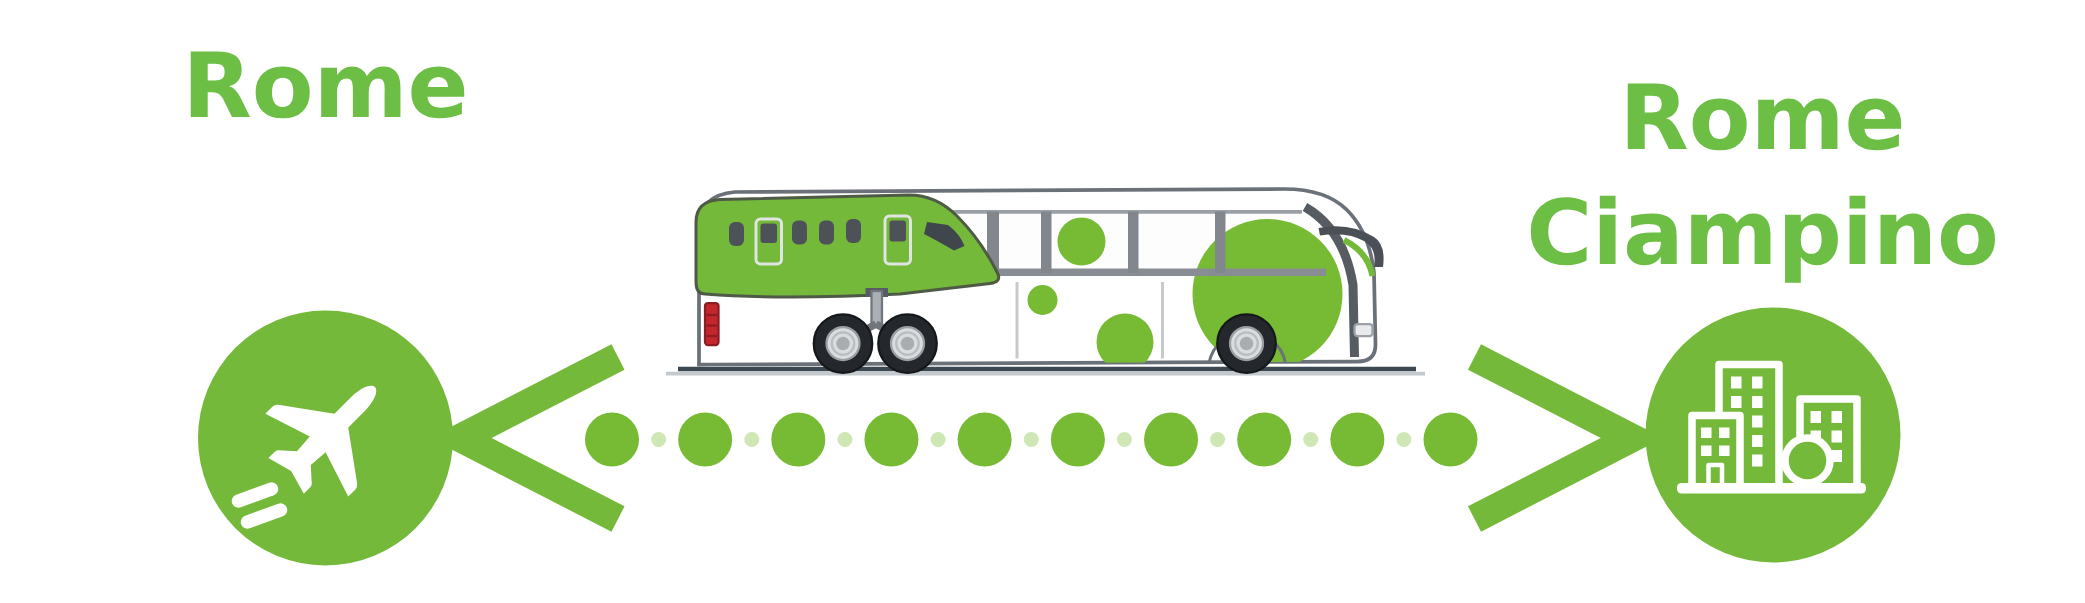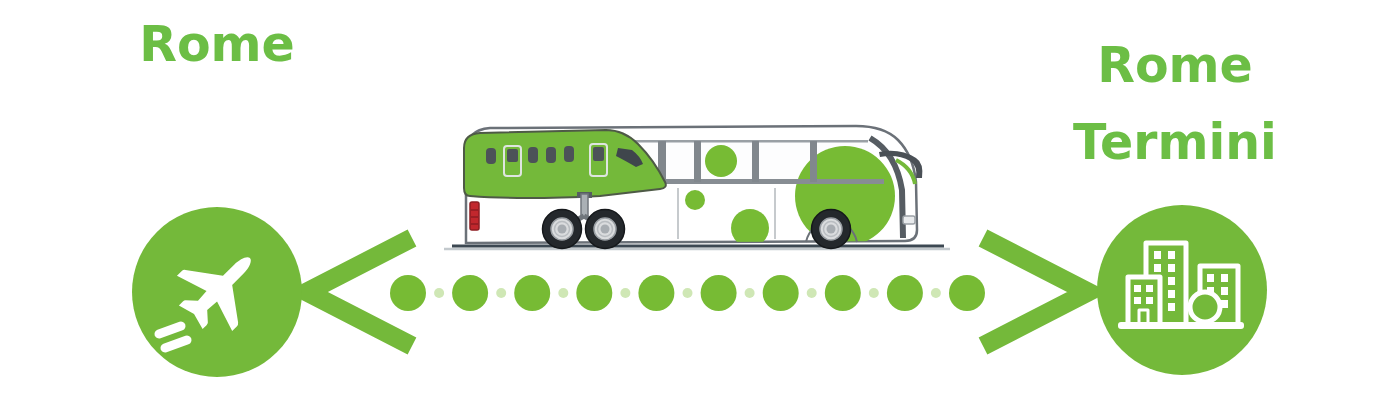--- a/index.html
+++ b/index.html
@@ -20,24 +20,25 @@
     overflow:hidden;
     font-family:"DejaVu Sans","Liberation Sans",sans-serif;
   }
   .art{position:absolute;left:0;top:0;}
   .place-label{
     position:absolute;
     width:400px;
     text-align:center;
     color:var(--text-green);
     font-weight:800;
-    font-size:49px;
+    font-size:60px;
     line-height:77px;
     letter-spacing:0px;
     user-select:none;
+    margin-top:14px;
   }
   .place-label .ln{display:block;}
   #origin-label{left:17px;top:6px;}
   #destination-label{left:975px;top:27px;}
 
   
   .f-green{fill:var(--brand-green);}
   .f-dot{fill:var(--dot-green);}
   .f-pale{fill:var(--pale-dot);}
   .f-white{fill:#ffffff;}
@@ -227,15 +228,15 @@
         <circle cx="831" cy="229" r="4.5" fill="#a8adb2"></circle>
       </g>
     </g>
   </svg>
 
   <div class="place-label" id="origin-label">
     <span class="ln">Rome</span>
   </div>
   <div class="place-label" id="destination-label">
     <span class="ln">Rome</span>
-    <span class="ln">Termini</span>
+    <span class="ln">Ciampino</span>
   </div>
 </div>
 
 </body></html>

